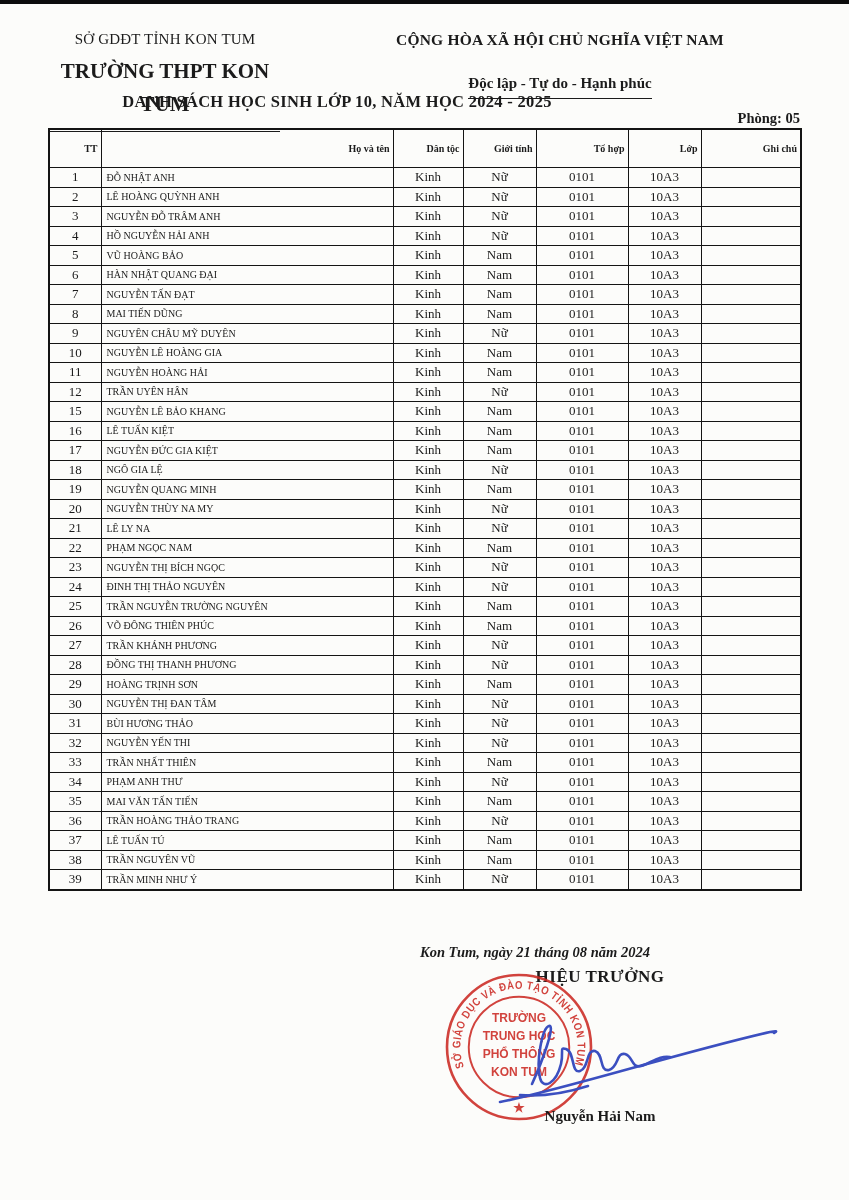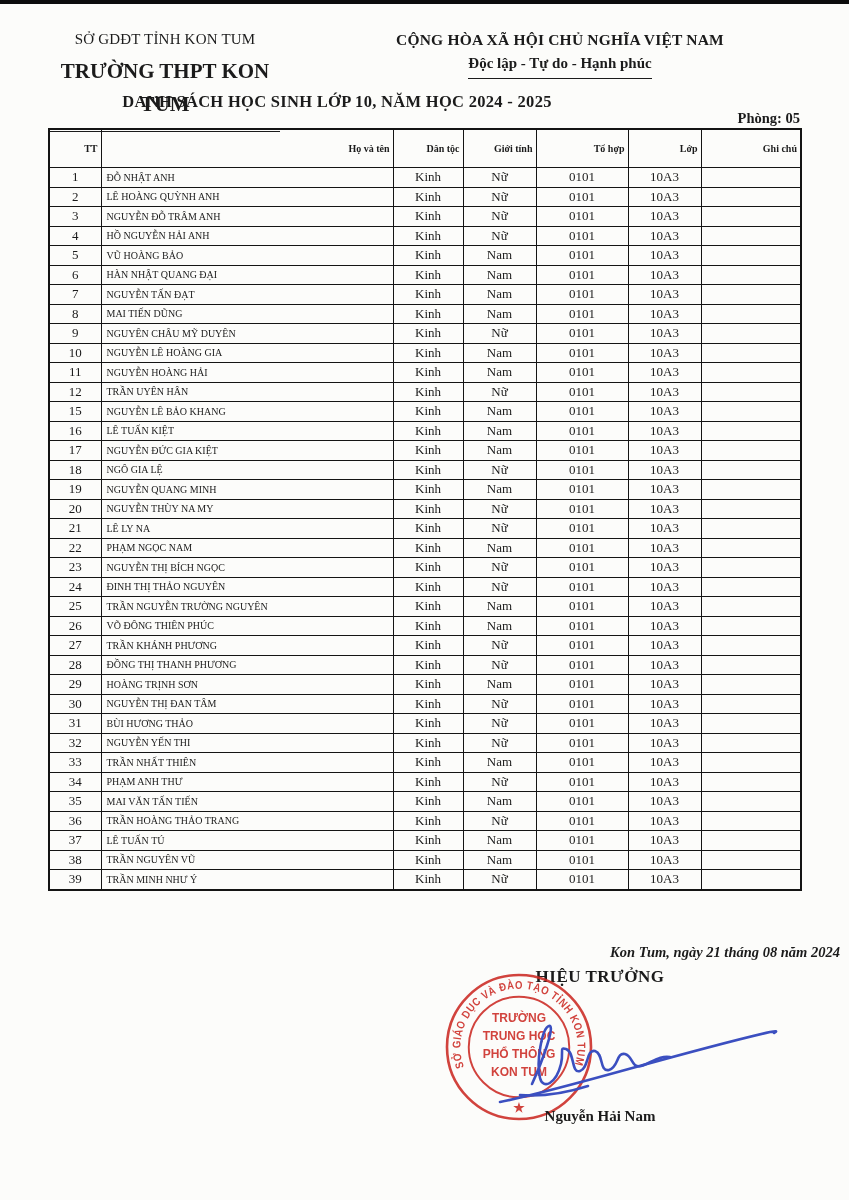--- a/index.html
+++ b/index.html
@@ -10,21 +10,21 @@
     color:#1b1b1b;
   }
   .top-scan-edge{position:absolute;left:0;top:0;width:849px;height:4px;background:#0c0c0c;}
 
   
   .org-block{position:absolute;left:50px;top:28px;width:230px;text-align:center;line-height:1.55;}
   .org-line1{font-size:15px;letter-spacing:.2px;}
   .org-line2{font-size:21px;font-weight:bold;display:inline-block;border-bottom:1.6px solid #1b1b1b;padding-bottom:11px;margin-top:4px;}
   .motto-block{position:absolute;left:330px;top:28px;width:460px;text-align:center;line-height:1.5;}
   .motto-line1{font-size:15.5px;font-weight:bold;letter-spacing:.2px;}
-  .motto-line2{font-size:15px;font-weight:bold;display:inline-block;border-bottom:1.6px solid #1b1b1b;padding-bottom:3px;margin-top:1px;}
+  .motto-line2{font-size:15px;font-weight:bold;display:inline-block;border-bottom:1.6px solid #1b1b1b;padding-bottom:3px;margin-top:21px;}
 
   .doc-title{position:absolute;left:0;top:92px;width:674px;text-align:center;font-size:16.5px;font-weight:bold;letter-spacing:.3px;}
   .room-label{position:absolute;left:600px;top:110px;width:200px;text-align:right;font-size:14.5px;font-weight:bold;}
 
   
   table.students{
     position:absolute;left:48px;top:128px;width:752px;
     border-collapse:collapse;table-layout:fixed;
     border:2px solid #141414;
   }
@@ -32,21 +32,21 @@
     border:1.4px solid #141414;
     padding:0 3px;overflow:hidden;white-space:nowrap;
   }
   table.students th{height:37px;font-size:10px;font-weight:bold;text-align:right;}
   table.students td{height:18.5px;font-size:13px;text-align:center;}
   table.students td.c1{text-align:left;padding-left:5px;font-size:10px;}
   col.w-tt{width:52px;}col.w-name{width:292px;}col.w-eth{width:70px;}
   col.w-gen{width:73px;}col.w-combo{width:92px;}col.w-class{width:73px;}col.w-note{width:100px;}
 
   
-  .date-line{position:absolute;left:420px;top:944px;width:420px;text-align:right;font-size:14.5px;font-style:italic;font-weight:bold;}
+  .date-line{position:absolute;left:420px;top:944px;width:420px;text-align:left;font-size:14.5px;font-style:italic;font-weight:bold;}
   .signer-title{position:absolute;left:420px;top:967px;width:360px;text-align:center;font-size:17px;font-weight:bold;letter-spacing:.5px;}
   .stamp{position:absolute;left:444px;top:972px;width:150px;height:150px;opacity:.88;}
   .signature{position:absolute;left:492px;top:998px;width:290px;height:112px;}
   .signer-name{position:absolute;left:470px;top:1108px;width:260px;text-align:center;font-size:15px;font-weight:bold;}
 </style>
 </head>
 <body>
 
 <div class="top-scan-edge"></div>
 

